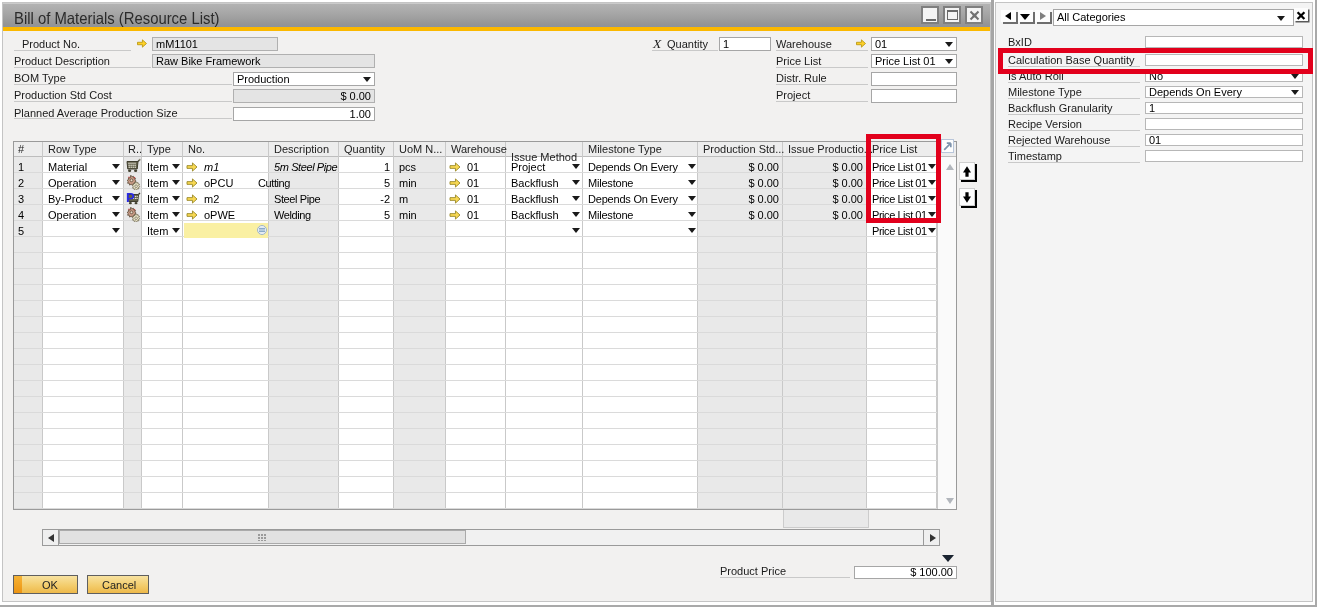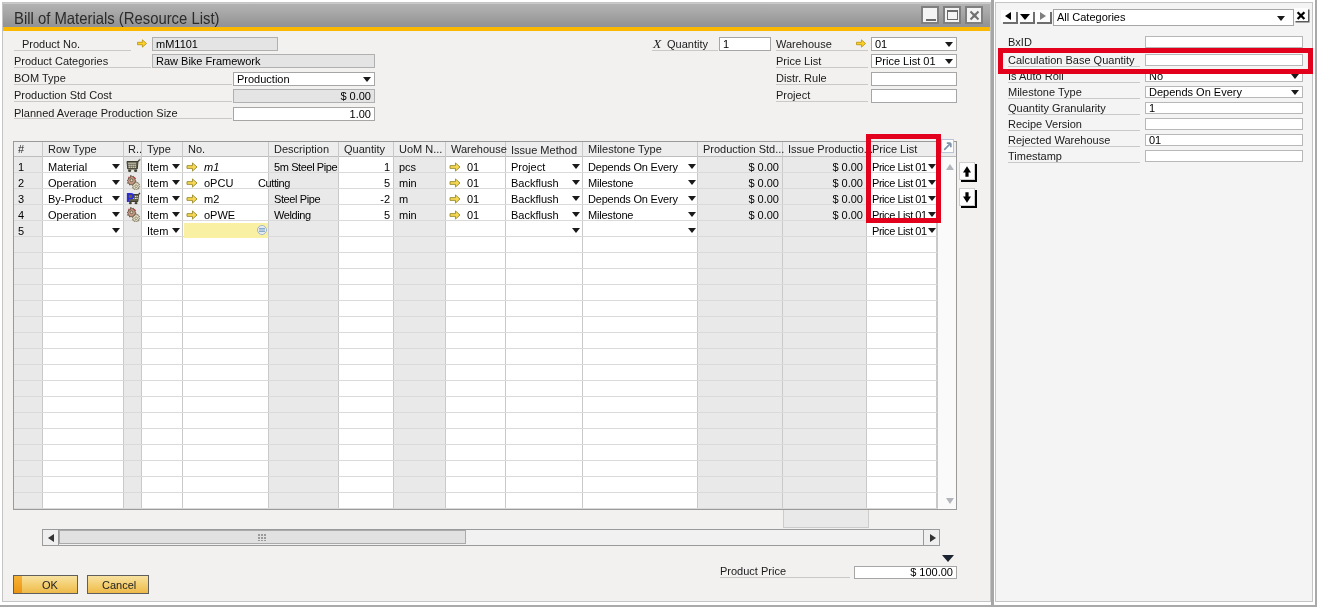--- a/index.html
+++ b/index.html
@@ -32,21 +32,21 @@
   </div>
 <div class="abs" style="left:965px; top:6px; width:18px; height:18px; background:#f4f4f4; border:2px solid #7f7f7f;">
     <svg class="abs" style="left:1.5px;top:1.5px" width="11" height="11" viewBox="0 0 11 11">
       <path d="M1.5 1.5 L9.5 9.5 M9.5 1.5 L1.5 9.5" stroke="#717171" stroke-width="2.1"></path>
       <rect x="3.7" y="3.7" width="3.6" height="3.6" fill="#717171"></rect>
     </svg>
   </div>
 
 <div class="lbl" style="left:14px; top:38px;margin-left:8px;">Product No.</div>
 <div class="uline" style="left:14px; top:50px; width:117px;"></div>
-<div class="lbl" style="left:14px; top:55px;">Product Categories</div>
+<div class="lbl" style="left:14px; top:55px;">Product Description</div>
 <div class="uline" style="left:14px; top:67px; width:137px;"></div>
 <div class="lbl" style="left:14px; top:72px;">BOM Type</div>
 <div class="uline" style="left:14px; top:84px; width:218px;"></div>
 <div class="lbl" style="left:14px; top:89px;">Production Std Cost</div>
 <div class="uline" style="left:14px; top:101px; width:218px;"></div>
 <div class="lbl" style="left:14px; top:107px;">Planned Average Production Size</div>
 <div class="uline" style="left:14px; top:118px; width:218px;"></div>
 
 <svg class="abs" style="left:136px; top:39px;" width="12" height="9" viewBox="0 0 13 11">
     <path d="M1 4 L7 4 L7 1 L12 5.5 L7 10 L7 7 L1 7 Z" fill="#fdd028" stroke="#b7930a" stroke-width="1"></path>
@@ -123,21 +123,21 @@
 
   <div class="cellt" style="left:4px; top:0; line-height:15px; color:#222;">#</div>
   <div class="cellt" style="left:34px; top:0; line-height:15px; color:#222;">Row Type</div>
   <div class="cellt" style="left:114px; top:0; line-height:15px; color:#222;">R..</div>
   <div class="cellt" style="left:133px; top:0; line-height:15px; color:#222;">Type</div>
   <div class="cellt" style="left:174px; top:0; line-height:15px; color:#222;">No.</div>
   <div class="cellt" style="left:260px; top:0; line-height:15px; color:#222;">Description</div>
   <div class="cellt" style="left:330px; top:0; line-height:15px; color:#222;">Quantity</div>
   <div class="cellt" style="left:385px; top:0; line-height:15px; color:#222;">UoM N...</div>
   <div class="cellt" style="left:437px; top:0; line-height:15px; color:#222;">Warehouse</div>
-  <div class="cellt" style="left:497px; top:1px; line-height:15px; color:#222;">Issue Method</div>
+  <div class="cellt" style="left:497px; top:8px; line-height:15px; color:#222;">Issue Method</div>
   <div class="cellt" style="left:574px; top:0; line-height:15px; color:#222;">Milestone Type</div>
   <div class="cellt" style="left:689px; top:0; line-height:15px; color:#222;">Production Std...</div>
   <div class="cellt" style="left:774px; top:0; line-height:15px; color:#222;">Issue Productio...</div>
   <div class="cellt" style="left:858px; top:0; line-height:15px; color:#222;">Price List</div>
 
   <div class="abs" style="left:932px; top:22px; width:0; height:0; border-left:4px solid transparent; border-right:4px solid transparent; border-bottom:6.5px solid #b2b6bc;"></div>
   <div class="abs" style="left:932px; top:356px; width:0; height:0; border-left:4px solid transparent; border-right:4px solid transparent; border-top:6.5px solid #b2b6bc;"></div>
 
   <div id="rows">
       <div class="cellt" style="left:4px; top:17px;">1</div>
@@ -165,21 +165,21 @@
           <ellipse cx="10.6" cy="12.8" rx="1.6" ry="1.2" fill="#42402f"></ellipse>
         </svg></div>
       <div class="cellt" style="left:133px; top:17px;">Item</div>
       <span class="dd-arrow" style="left:158px; top:22px;"></span>
       <div class="abs" style="left:172px; top:15px; width:12px; height:16px;">
         <svg style="position:absolute;left:0;top:5px" width="12" height="10" viewBox="0 0 13 11">
           <path d="M1 4 L7 4 L7 1 L12 5.5 L7 10 L7 7 L1 7 Z" fill="#f8d852" stroke="#9a8a28" stroke-width="1"></path>
         </svg>
       </div>
       <div class="cellt" style="left:190px; top:17px;font-style:italic;">m1</div>
-      <div class="cellt" style="left:260px; top:17px; width:65px; overflow:hidden; letter-spacing:-0.4px;">5m Steel Pipe</div>
+      <div class="cellt" style="left:260px; top:17px; width:65px; overflow:hidden; letter-spacing:-0.4px;font-style:italic;">5m Steel Pipe</div>
       <div class="cellt" style="left:325px; top:17px; width:51px; text-align:right;">1</div>
       <div class="cellt" style="left:385px; top:17px;">pcs</div>
       <div class="abs" style="left:435px; top:15px; width:12px; height:16px;">
         <svg style="position:absolute;left:0;top:5px" width="12" height="10" viewBox="0 0 13 11">
           <path d="M1 4 L7 4 L7 1 L12 5.5 L7 10 L7 7 L1 7 Z" fill="#f8d852" stroke="#9a8a28" stroke-width="1"></path>
         </svg>
       </div>
       <div class="cellt" style="left:453px; top:17px;">01</div>
       <div class="cellt" style="left:497px; top:17px;">Project</div>
       <span class="dd-arrow" style="left:558px; top:22px;"></span>
@@ -390,21 +390,21 @@
     <div class="fld" style="left:1145px; top:36px; width:158px; height:12px; line-height:10px; border-color:#b7b7b7;"></div>
     <div class="lbl" style="left:1008px; top:54px;">Calculation Base Quantity</div>
     <div class="uline" style="left:1008px; top:66px; width:132px;"></div>
     <div class="fld" style="left:1145px; top:54px; width:158px; height:12px; line-height:10px; border-color:#b7b7b7;"></div>
     <div class="lbl" style="left:1008px; top:70px;">Is Auto Roll</div>
     <div class="uline" style="left:1008px; top:82px; width:132px;"></div>
     <div class="fld" style="left:1145px; top:70px; width:158px; height:12px; line-height:10px; border-color:#b7b7b7;">No<span class="dd-arrow" style="right:3px; top:3px;"></span></div>
     <div class="lbl" style="left:1008px; top:86px;">Milestone Type</div>
     <div class="uline" style="left:1008px; top:98px; width:132px;"></div>
     <div class="fld" style="left:1145px; top:86px; width:158px; height:12px; line-height:10px; border-color:#b7b7b7;">Depends On Every<span class="dd-arrow" style="right:3px; top:3px;"></span></div>
-    <div class="lbl" style="left:1008px; top:102px;">Quantity Granularity</div>
+    <div class="lbl" style="left:1008px; top:102px;">Backflush Granularity</div>
     <div class="uline" style="left:1008px; top:114px; width:132px;"></div>
     <div class="fld" style="left:1145px; top:102px; width:158px; height:12px; line-height:10px; border-color:#b7b7b7;">1</div>
     <div class="lbl" style="left:1008px; top:118px;">Recipe Version</div>
     <div class="uline" style="left:1008px; top:130px; width:132px;"></div>
     <div class="fld" style="left:1145px; top:118px; width:158px; height:12px; line-height:10px; border-color:#b7b7b7;"></div>
     <div class="lbl" style="left:1008px; top:134px;">Rejected Warehouse</div>
     <div class="uline" style="left:1008px; top:146px; width:132px;"></div>
     <div class="fld" style="left:1145px; top:134px; width:158px; height:12px; line-height:10px; border-color:#b7b7b7;">01</div>
     <div class="lbl" style="left:1008px; top:150px;">Timestamp</div>
     <div class="uline" style="left:1008px; top:162px; width:132px;"></div>

